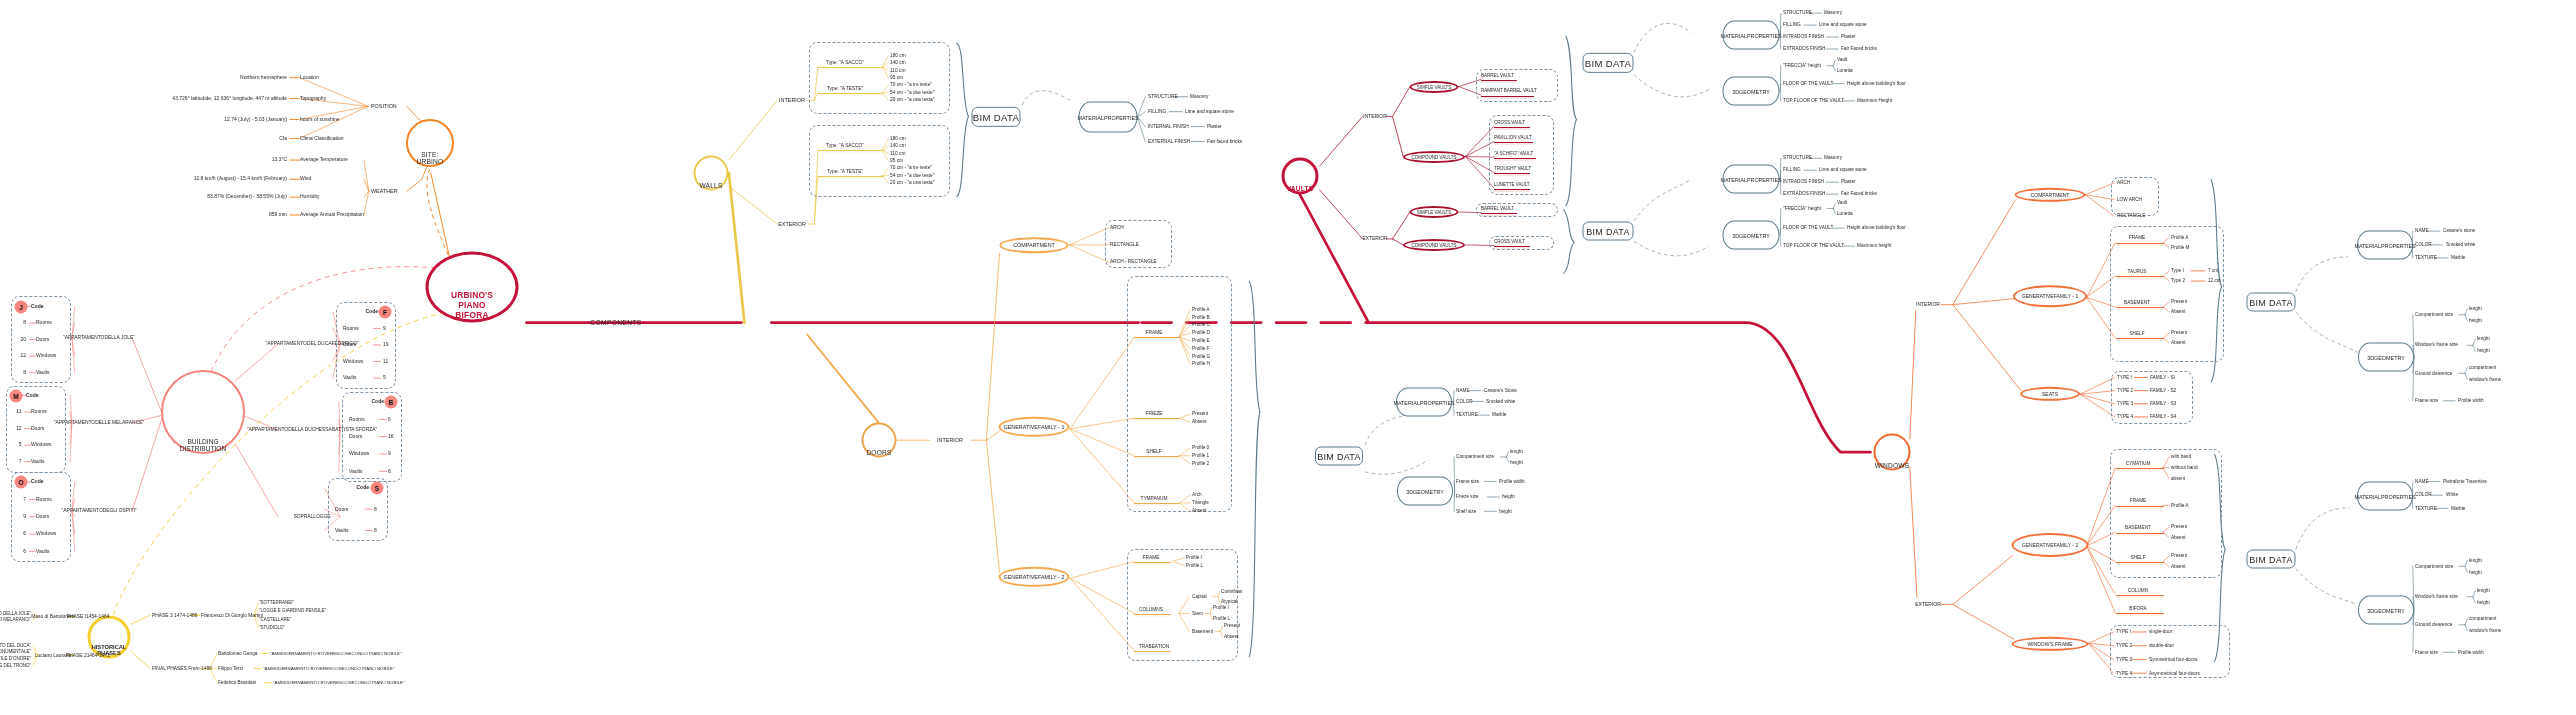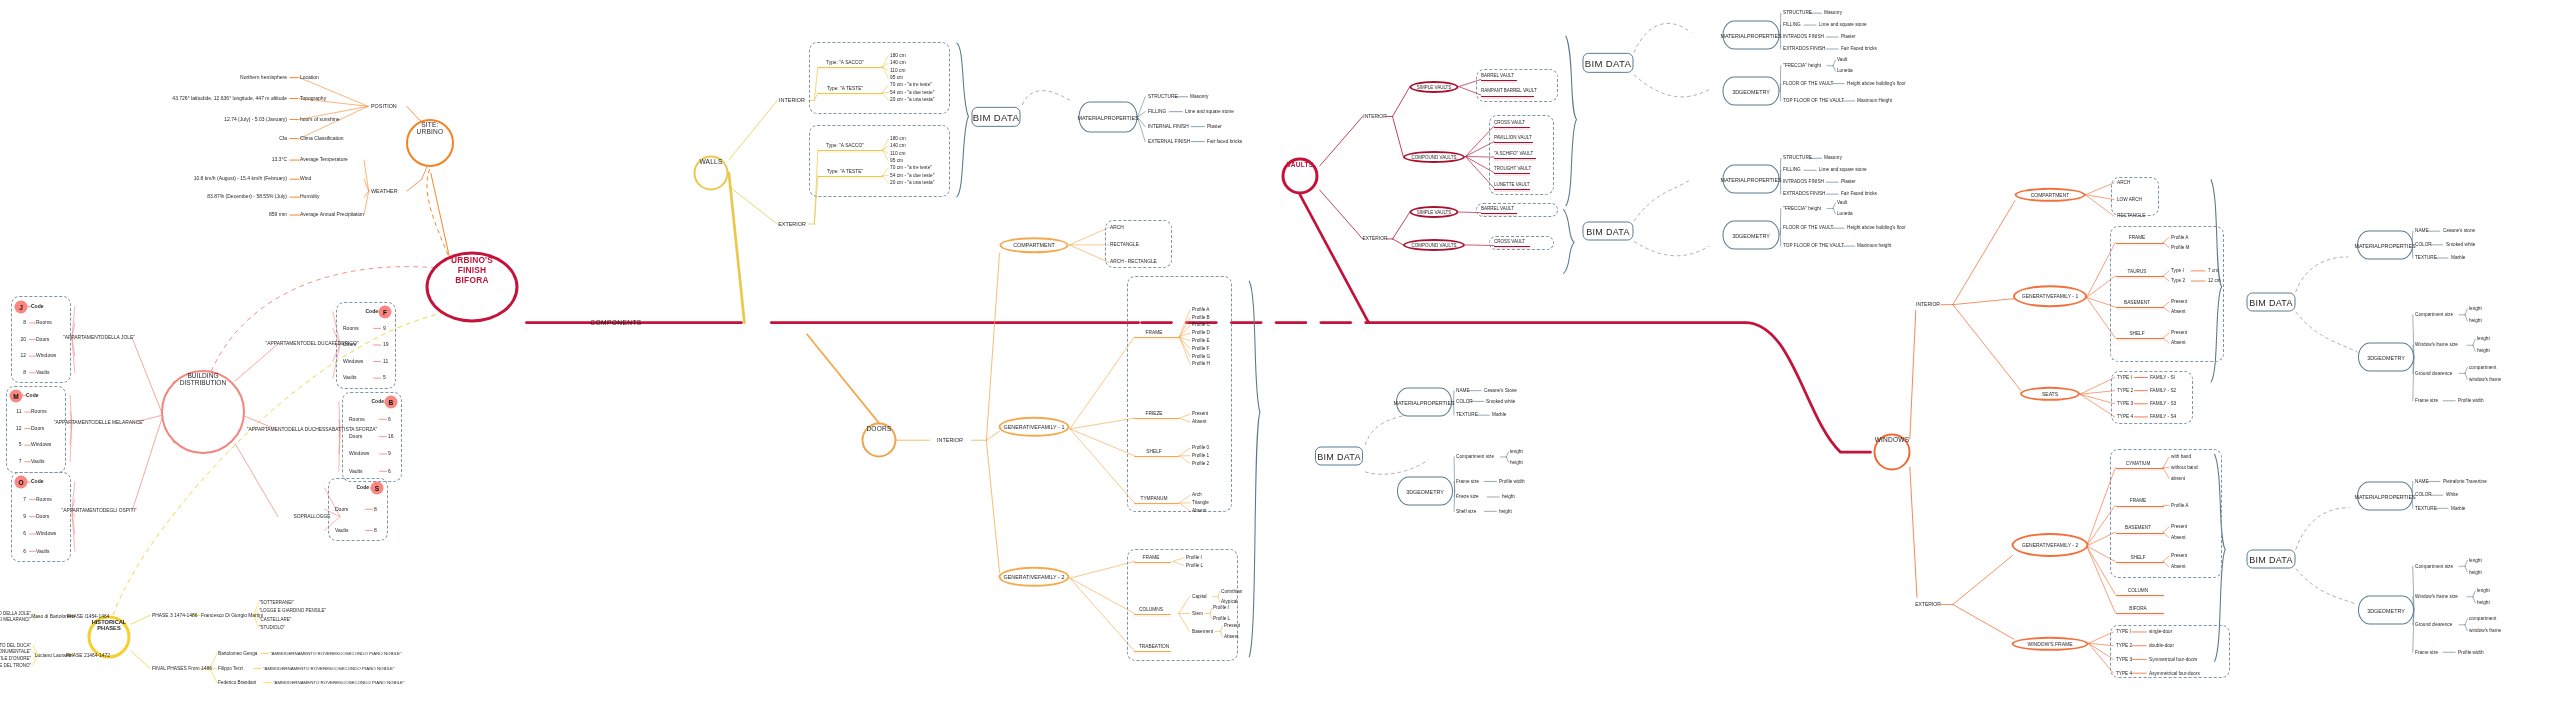--- a/index.html
+++ b/index.html
@@ -7,21 +7,21 @@
        font-family:"Liberation Sans","DejaVu Sans",sans-serif;color:#231f20;}
   #canvas{position:absolute;left:0;top:0;width:2576px;height:715px;}
   svg.lines{position:absolute;left:0;top:0;width:2576px;height:715px;pointer-events:none;}
   .lbl{position:absolute;white-space:nowrap;line-height:1.12;}
   .lbl.ctr{transform:translate(-50%,-50%);text-align:center;}
   .lbl.l{transform:translate(-100%,-50%);text-align:right;}
   .lbl.r{transform:translate(0,-50%);text-align:left;}
 
   
   .bubble{position:absolute;transform:translate(-50%,-50%);border-radius:50%;
-          display:flex;align-items:flex-start;justify-content:center;text-align:center;
+          display:flex;align-items:flex-end;justify-content:center;text-align:center;
           background:#fff;box-sizing:border-box;}
   .bubble span{display:block;}
   .b-orange{border:2.4px solid #f58220;color:#231f20;}
   .b-red{border:3px solid #c4123a;color:#c4123a;font-weight:bold;}
   .b-pink{border:2.4px solid #f4847e;color:#231f20;}
   .b-yellow{border:3px solid #f5cf2e;color:#231f20;}
   .b-gold{border:2.4px solid #e9c84a;color:#231f20;}
   .b-amber{border:2.4px solid #f0a44a;color:#231f20;}
   .b-coral{border:2.4px solid #f26a33;color:#231f20;}
 
@@ -440,21 +440,21 @@
       <line x1="4125.4" y1="1046" x2="4129.4" y2="1036" stroke="#5b7b8c" stroke-width="1" stroke-linecap="round"></line>
       <line x1="4125.4" y1="1046" x2="4129.4" y2="1056" stroke="#5b7b8c" stroke-width="1" stroke-linecap="round"></line>
       <line x1="4040" y1="1020" x2="4038" y2="1092" stroke="#5b7b8c" stroke-width="1" stroke-linecap="round"></line>
       <line x1="4089" y1="1092" x2="4109" y2="1092" stroke="#5b7b8c" stroke-width="1.1" stroke-linecap="round"></line>
     </svg>
   <div id="nodes">
       <div class="lbl ctr" style="left: 616px; top: 323px; font-size: 6.6px; letter-spacing: 0.4px;"><span>COMPONENTS</span></div>
       <div class="bubble b-red" style="left: 472px; top: 287px; width: 93px; height: 71px; font-size: 8.4px; font-weight: bold; letter-spacing: 0.2px;">
         <div>
           <span>URBINO'S</span>
-          <span>FINISH</span>
+          <span>PIANO</span>
           <span>BIFORA</span>
         </div>
       </div>
       <div class="bubble b-orange" style="left: 430px; top: 143px; width: 48px; height: 48px; font-size: 6.6px; letter-spacing: 0.2px;">
         <div>
           <span>SITE:</span>
           <span>URBINO</span>
         </div>
       </div>
       <div class="lbl r" style="left: 371px; top: 106px; font-size: 5.4px;"><span>POSITION</span></div>

